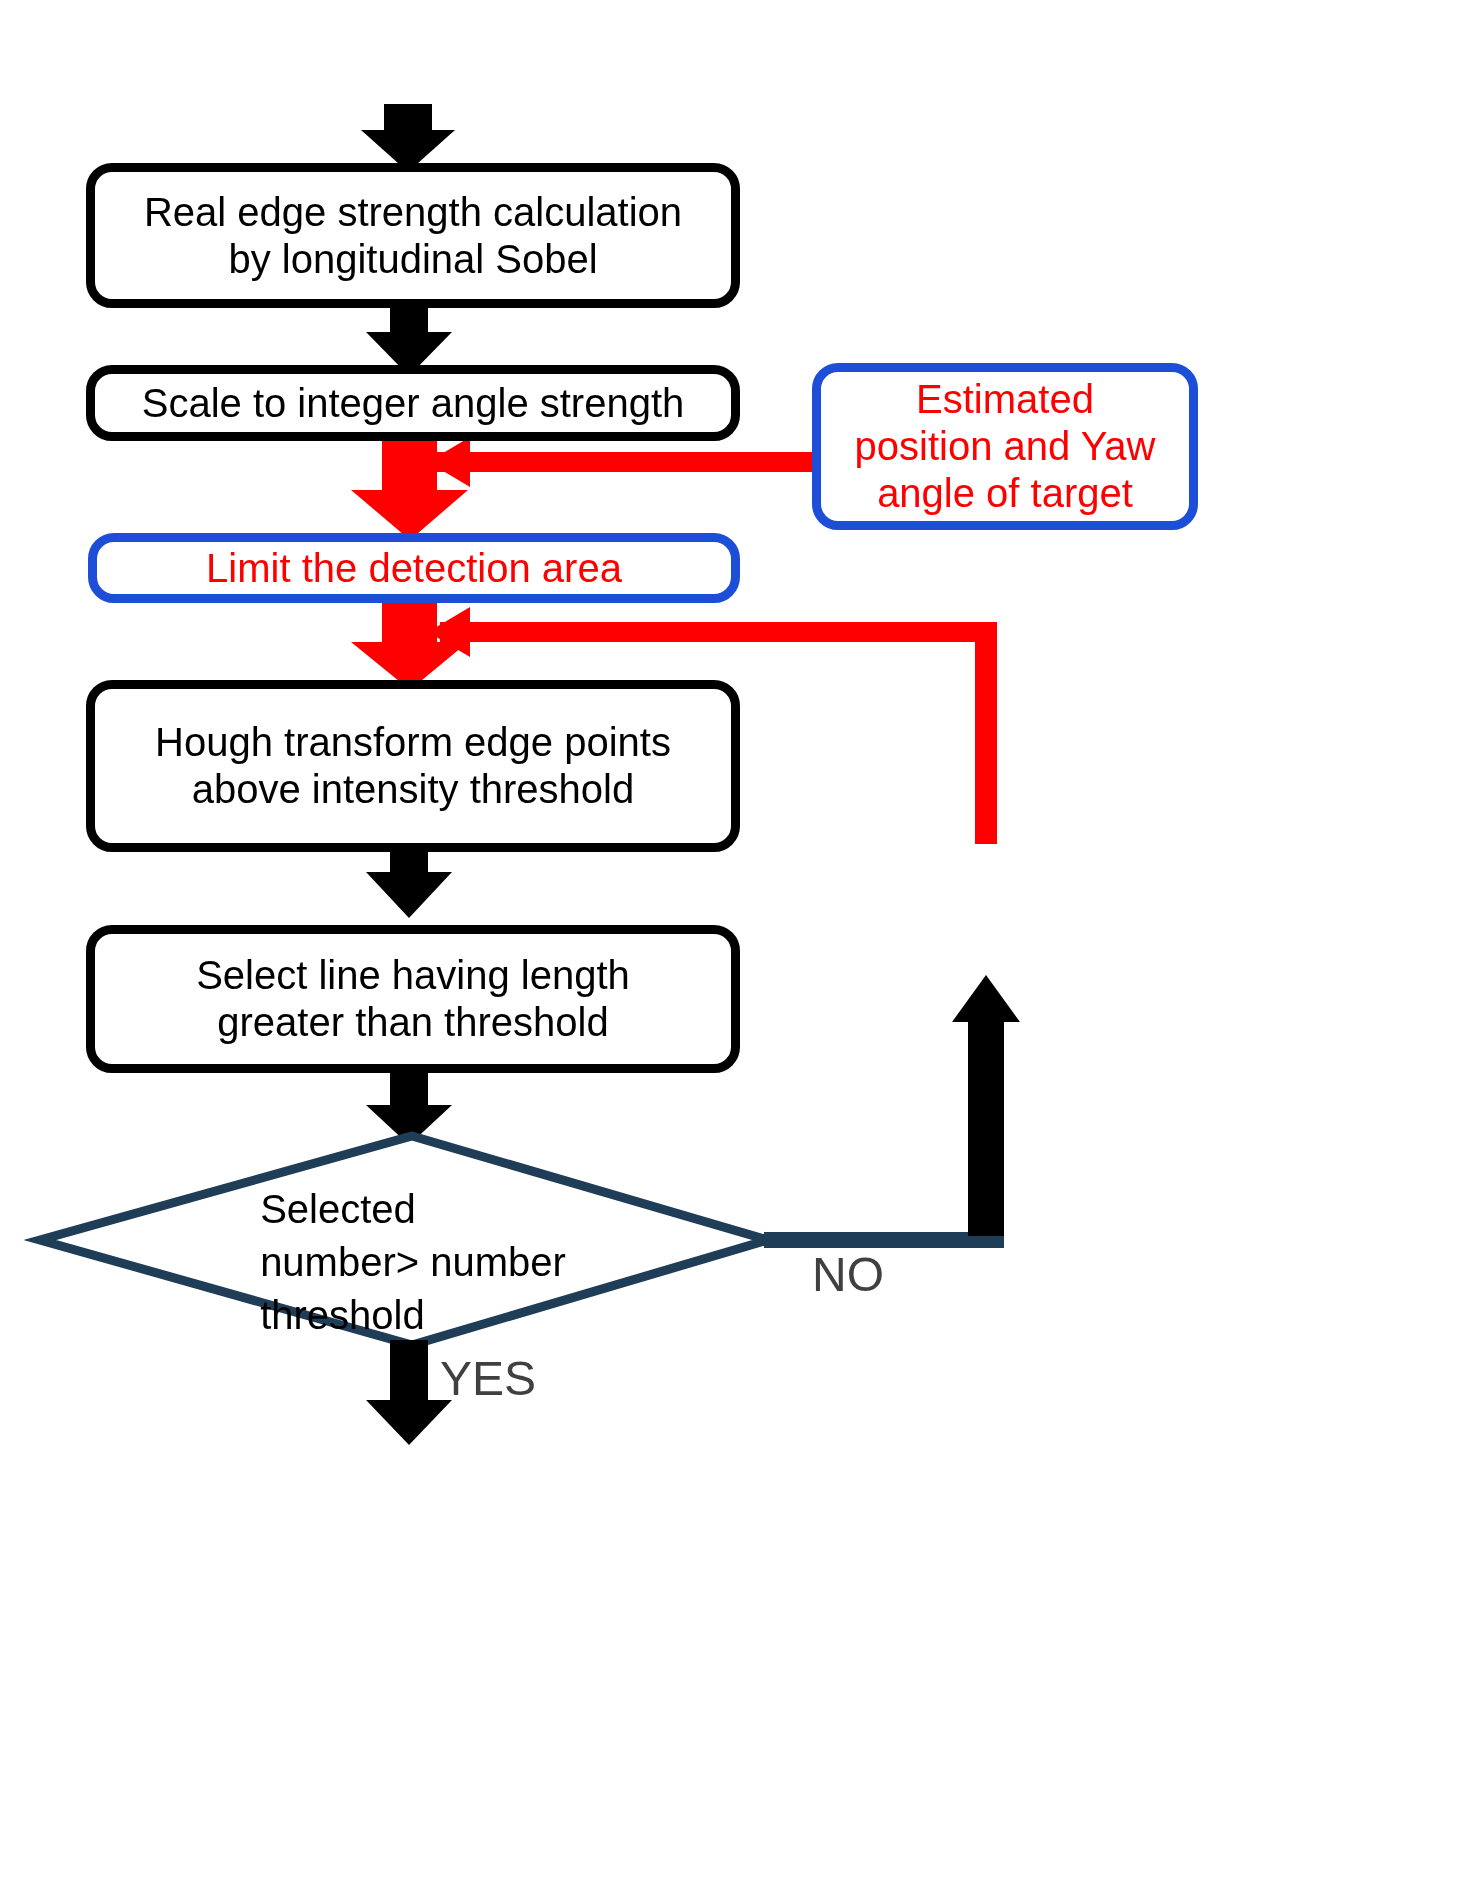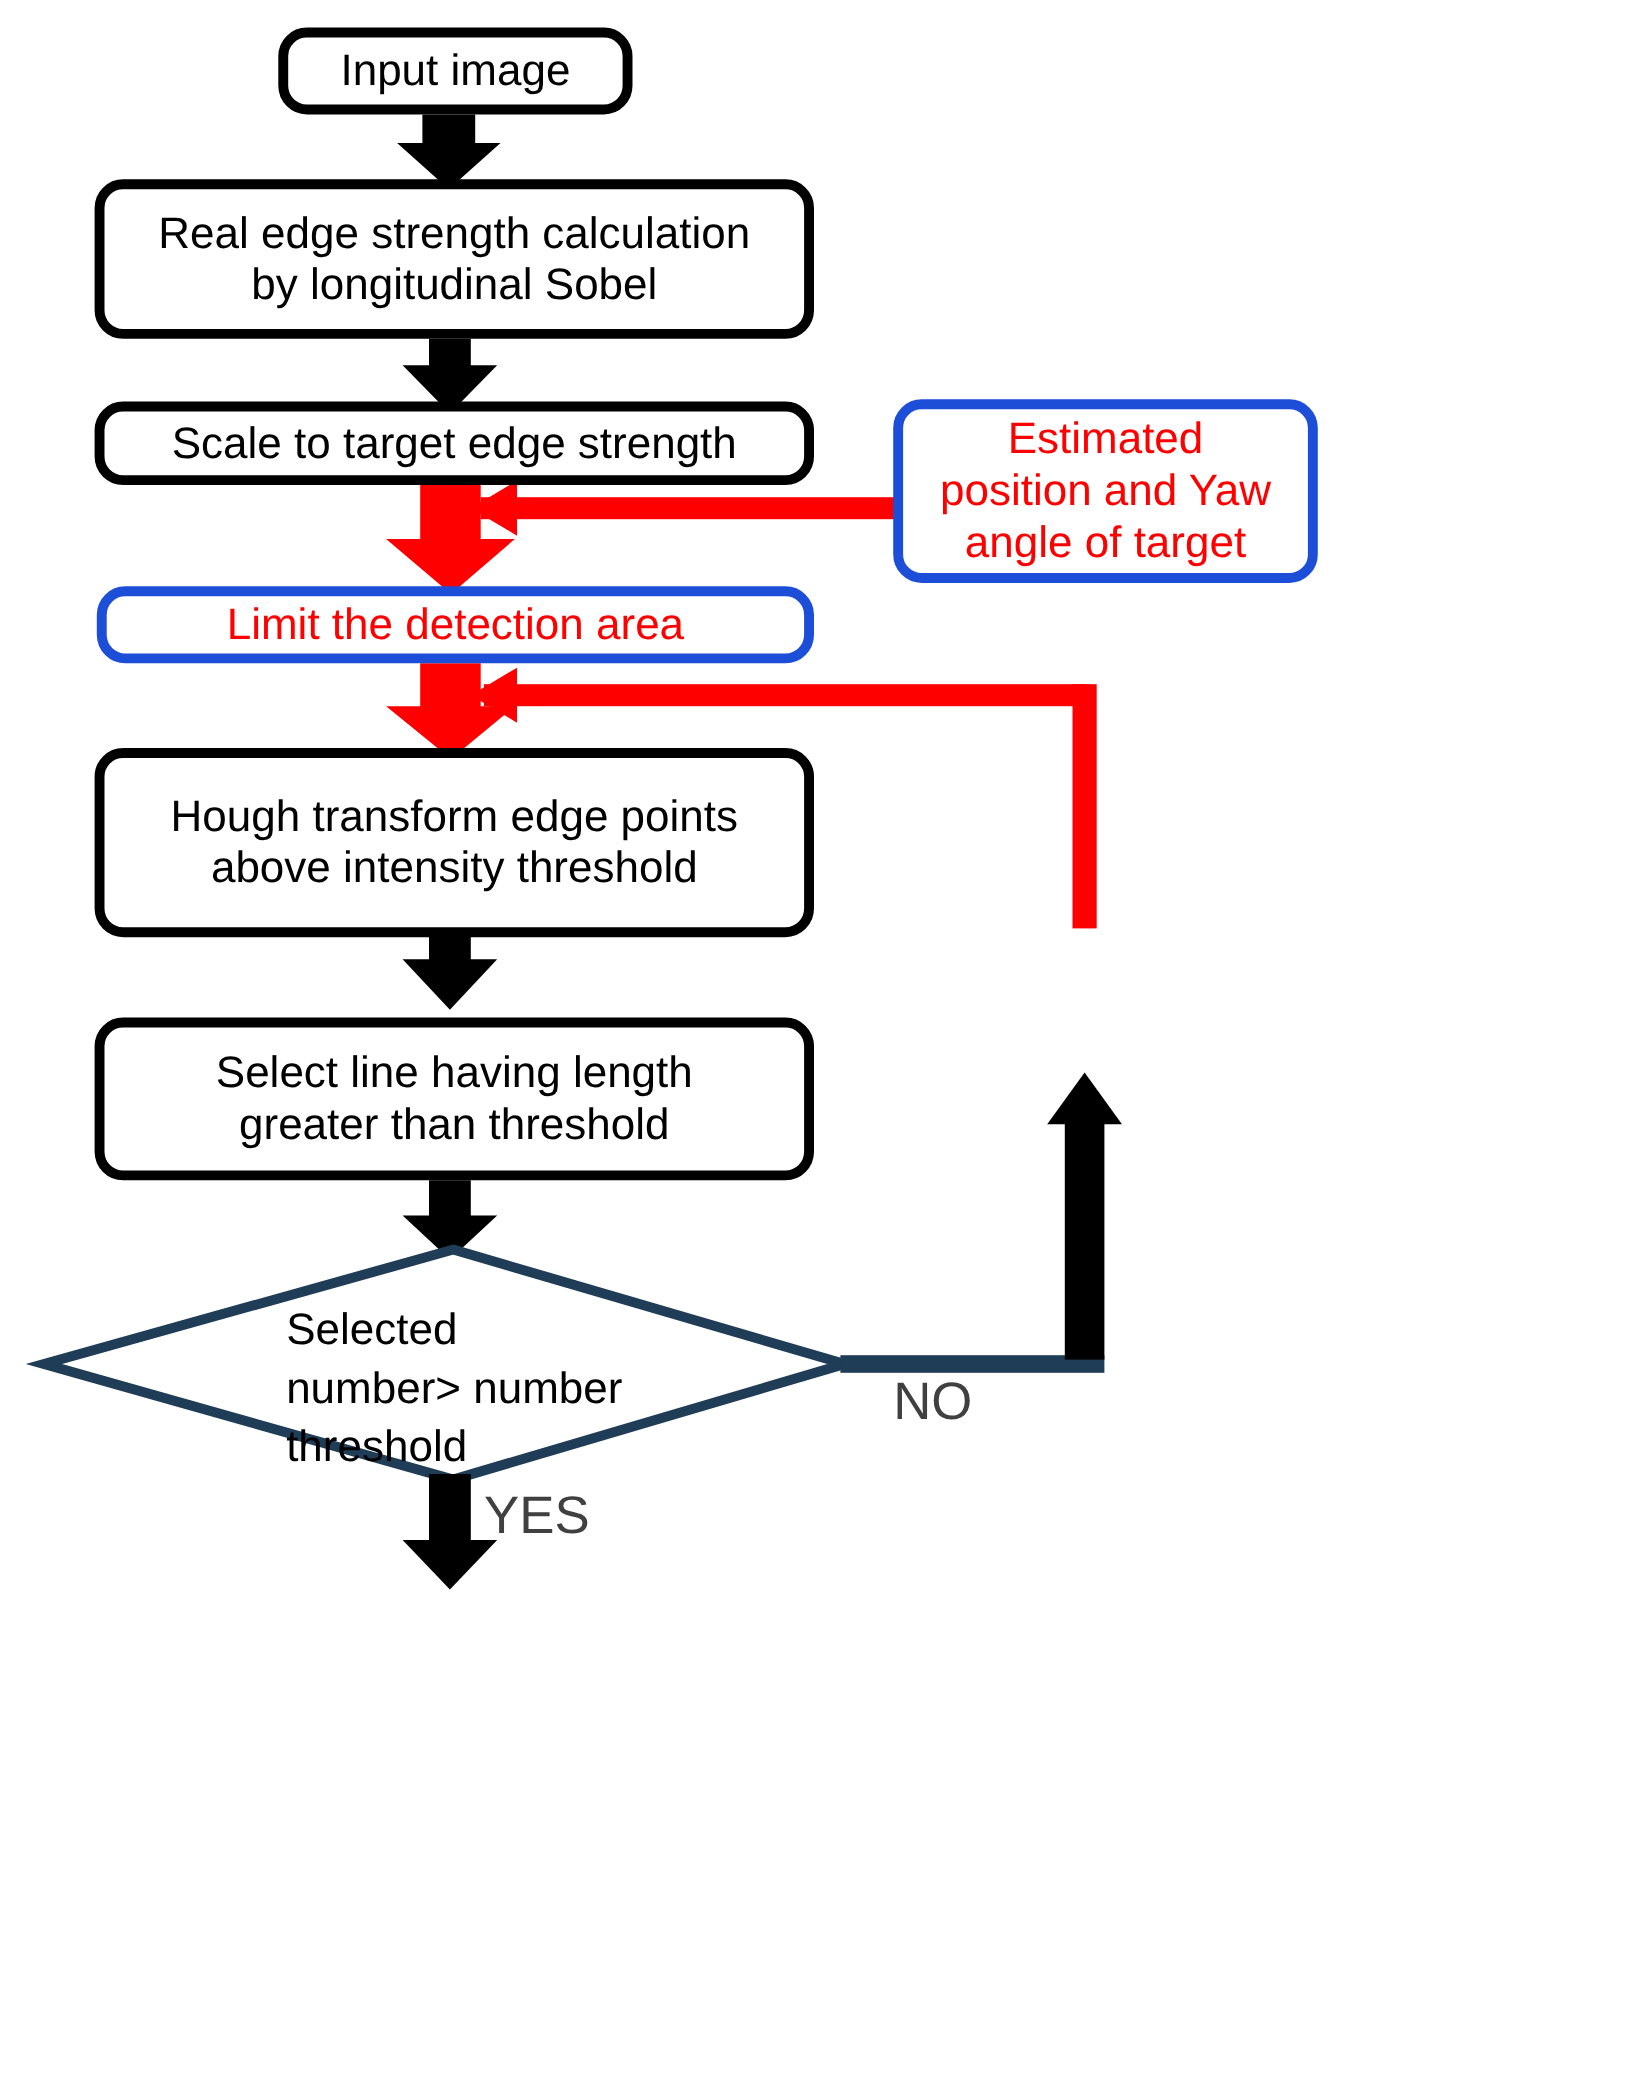--- a/index.html
+++ b/index.html
@@ -99,26 +99,25 @@
       <rect x="968" y="1010" width="36" height="226" fill="#000000"></rect>
       <polygon fill="#000000" points="986,975 1020,1022 952,1022"></polygon>
     </g>
 
     <g>
       <polygon fill="#000000" points="390,1340 428,1340 428,1400 452,1400 409,1445 366,1400 390,1400"></polygon>
     </g>
 
   </svg>
 
-  <div class="node black n-input">Input image</div>
 
   <div class="node black n-sobel">Real edge strength calculation
 by longitudinal Sobel</div>
 
-  <div class="node black n-scale">Scale to target edge strength</div>
+  <div class="node black n-scale">Scale to integer angle strength</div>
 
   <div class="node red n-estim">Estimated
 position and Yaw
 angle of target</div>
 
   <div class="node red n-limit">Limit the detection area</div>
 
   <div class="node black n-hough">Hough transform edge points
 above intensity threshold</div>
 

